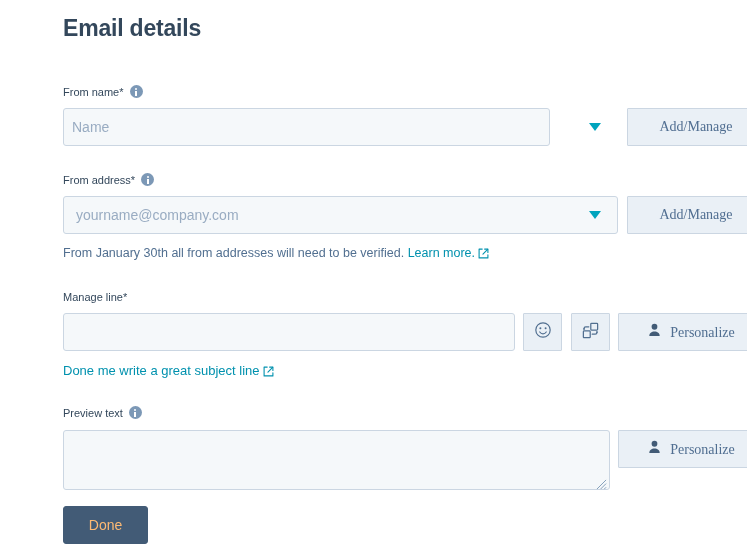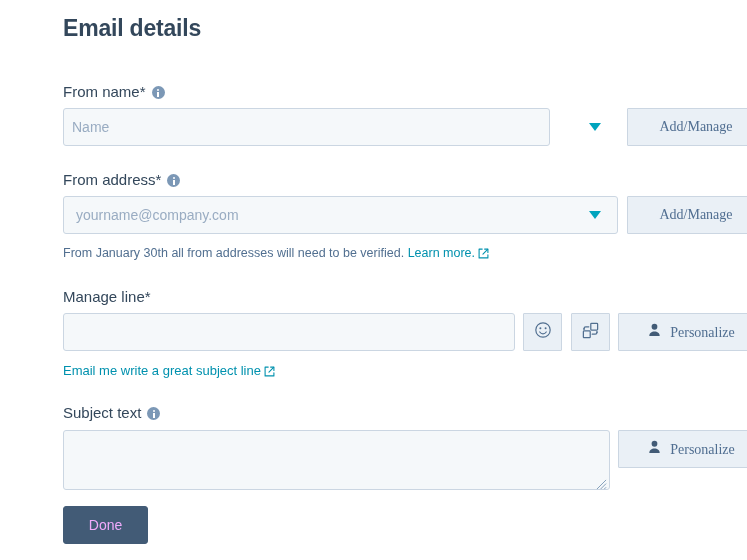--- a/index.html
+++ b/index.html
@@ -31,21 +31,21 @@
     font-size: 23px;
     font-weight: bold;
     letter-spacing: -0.2px;
     color: #33475b;
     line-height: 30px;
   }
 
   
   .field-label {
     position: absolute;
-    font-size: 15px;
+    font-size: 11px;
     color: #33475b;
     line-height: 18px;
     white-space: nowrap;
   }
   .req {
     color: #33475b;
   }
 
   
   .info-icon {
@@ -123,21 +123,21 @@
     justify-content: center;
     cursor: pointer;
     padding: 0;
   }
   .btn-primary {
     position: absolute;
     box-sizing: border-box;
     background: #425b76;
     border: 1px solid #425b76;
     border-radius: 3px;
-    color: #f0abfc;
+    color: #fdba74;
     font-size: 14px;
     font-family: "Liberation Sans", sans-serif;
     display: flex;
     align-items: center;
     justify-content: center;
     cursor: pointer;
   }
 
   .icon-btn {
     display: flex;
@@ -262,29 +262,29 @@
         <svg width="13" height="14" viewBox="0 0 14 15" fill="none">
           <circle cx="7" cy="4" r="3.1" fill="#425b76"></circle>
           <path d="M1.4 14c0-2.9 2.5-4.8 5.6-4.8s5.6 1.9 5.6 4.8H1.4z" fill="#425b76"></path>
         </svg>
       </span>
       <span>Personalize</span>
     </span>
   </button>
 
   <div class="link-standalone" style="left:23px; top:362px;">
-    <span>Email me write a great subject line</span><span class="ext-icon"><svg width="11" height="11" viewBox="0 0 12 12" fill="none">
+    <span>Done me write a great subject line</span><span class="ext-icon"><svg width="11" height="11" viewBox="0 0 12 12" fill="none">
           <path d="M4.6 1.2H1.2v9.6h9.6V7.4" stroke="#0091ae" stroke-width="1.2" stroke-linecap="round" stroke-linejoin="round"></path>
           <path d="M7.2 1.2h3.6v3.6" stroke="#0091ae" stroke-width="1.2" stroke-linecap="round" stroke-linejoin="round"></path>
           <path d="M5.4 6.6l5.1-5.1" stroke="#0091ae" stroke-width="1.2" stroke-linecap="round"></path>
         </svg></span>
   </div>
 
   <div class="field-label" style="left:23px; top:404px;">
-    <span>Subject text</span><span class="info-icon"></span>
+    <span>Preview text</span><span class="info-icon"></span>
   </div>
 
   <textarea class="input-box" style="left: 23px; top: 430px; width: 547px; height: 60px;" placeholder=""></textarea>
   <span class="resize-grip" style="left:556px; top:476px;">
     <svg width="11" height="11" viewBox="0 0 12 12" fill="none">
       <path d="M11 1L1 11" stroke="#7c98b6" stroke-width="1"></path>
       <path d="M11 5L5 11" stroke="#7c98b6" stroke-width="1"></path>
       <path d="M11 9L9 11" stroke="#7c98b6" stroke-width="1"></path>
     </svg>
   </span>

